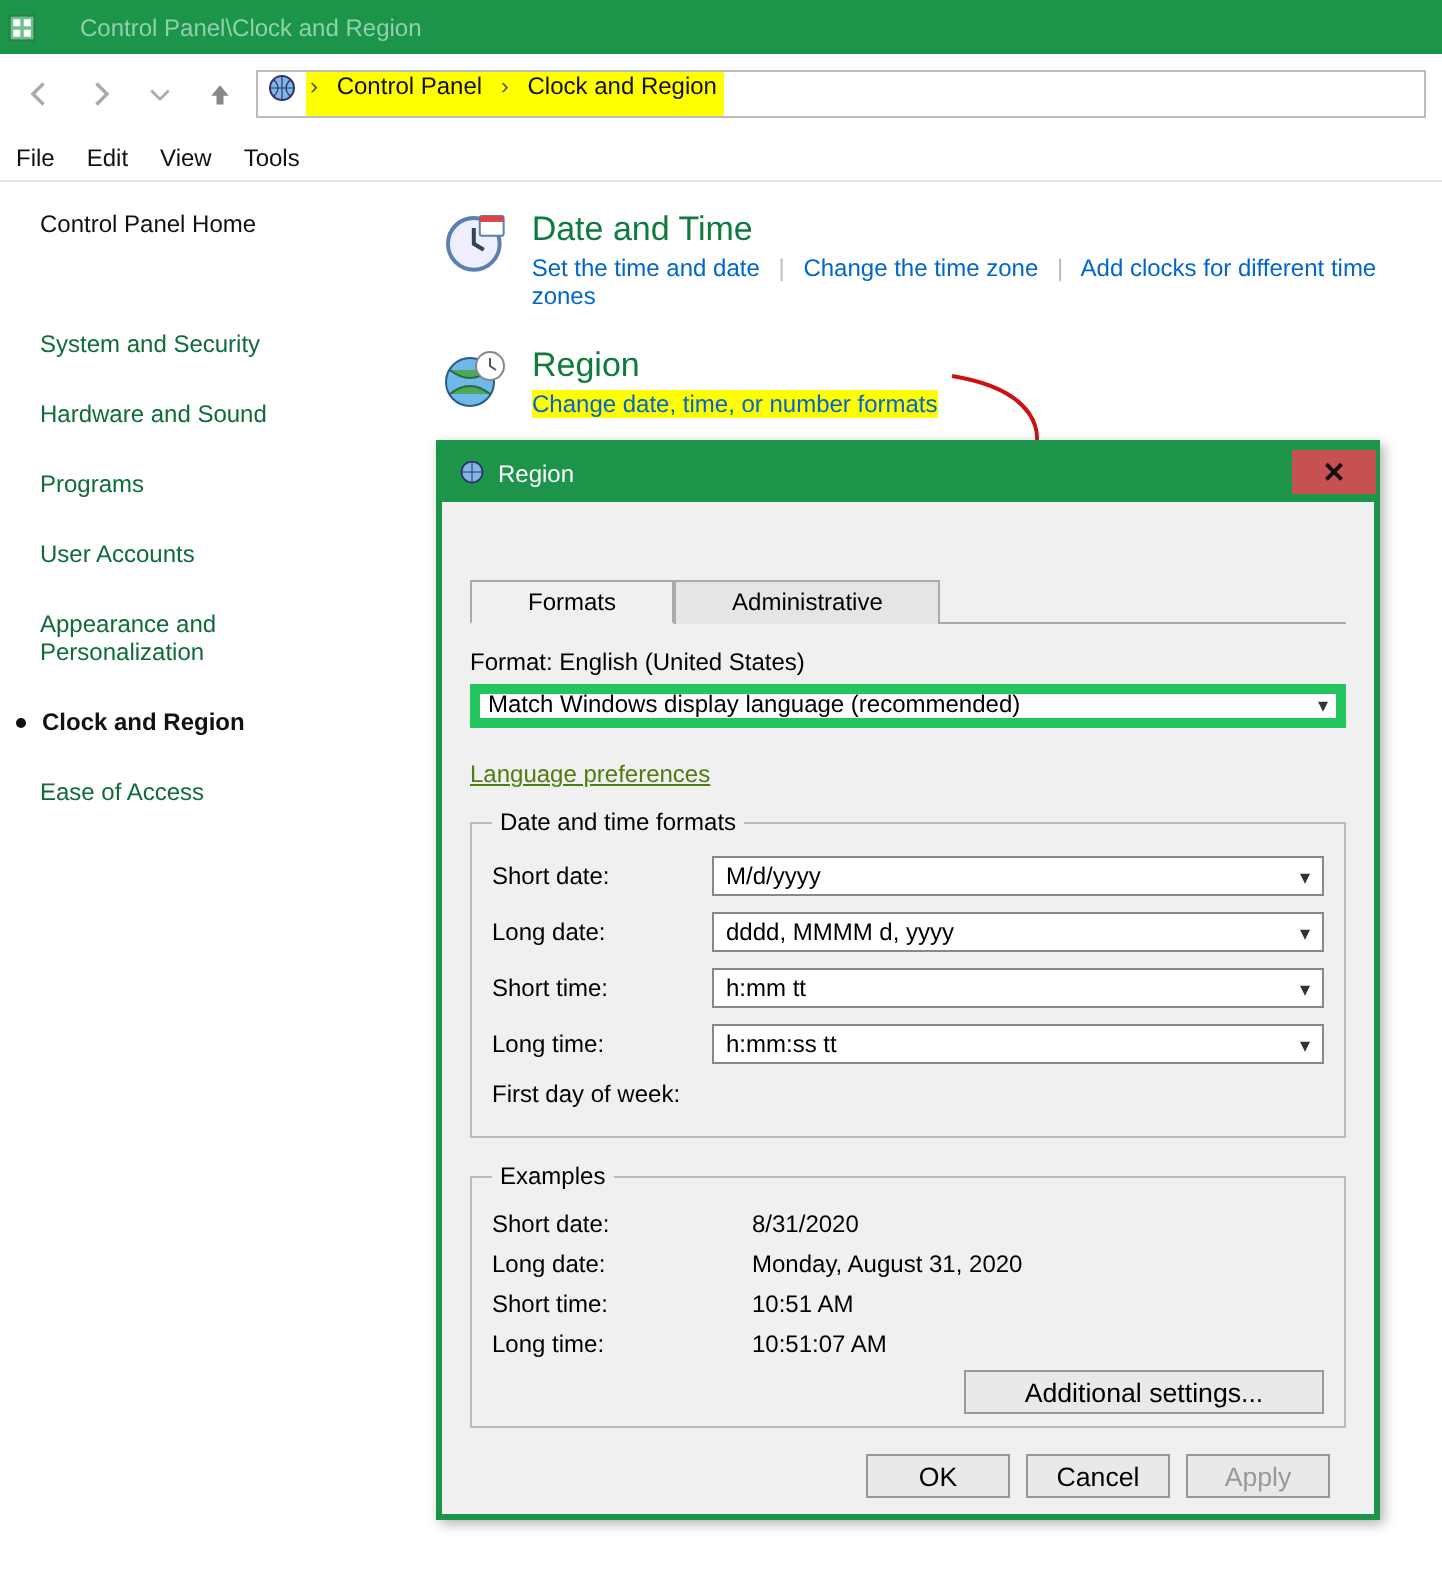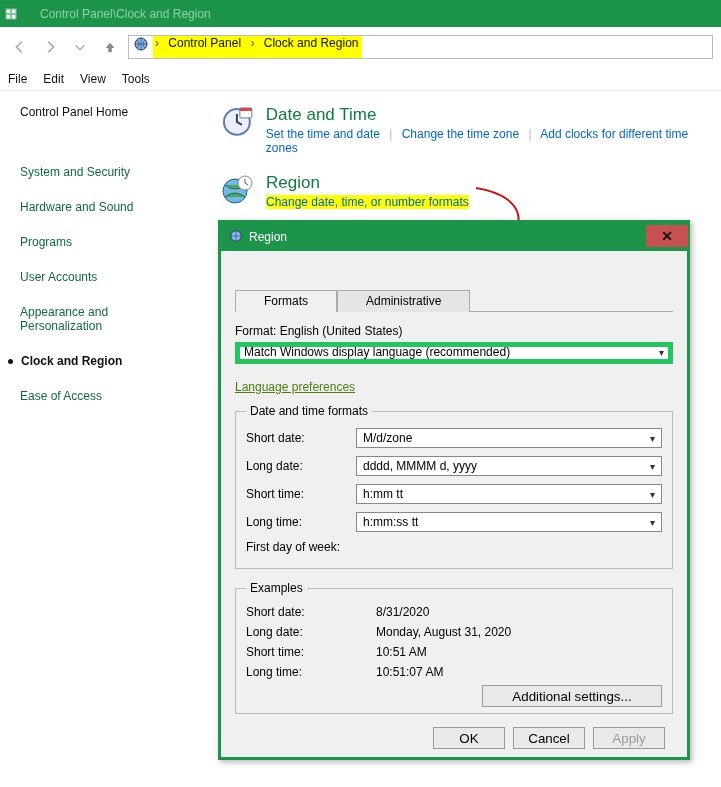--- a/index.html
+++ b/index.html
@@ -223,21 +223,21 @@
       <span class="chevd"></span>
     </div>
 
     <a class="linkpref">Language preferences</a>
 
     <fieldset>
       <legend>Date and time formats</legend>
       <div class="frow">
           <div class="flabel">Short date:</div>
           <div class="fselect">
-            <span>M/d/zone</span>
+            <span>M/d/yyyy</span>
             <span class="chevd"></span>
           </div>
         </div>
       <div class="frow">
           <div class="flabel">Long date:</div>
           <div class="fselect">
             <span>dddd, MMMM d, yyyy</span>
             <span class="chevd"></span>
           </div>
         </div>

